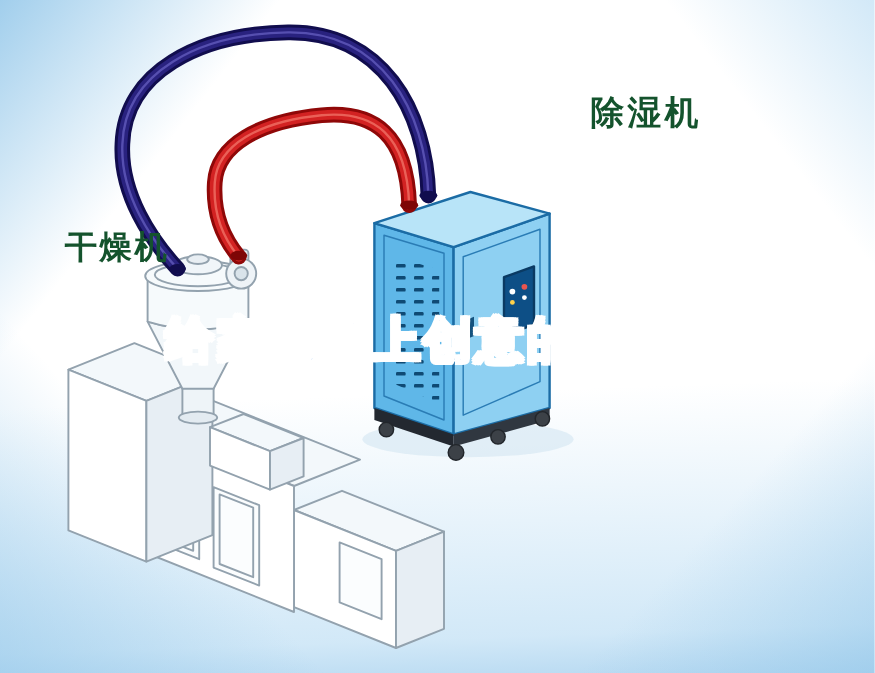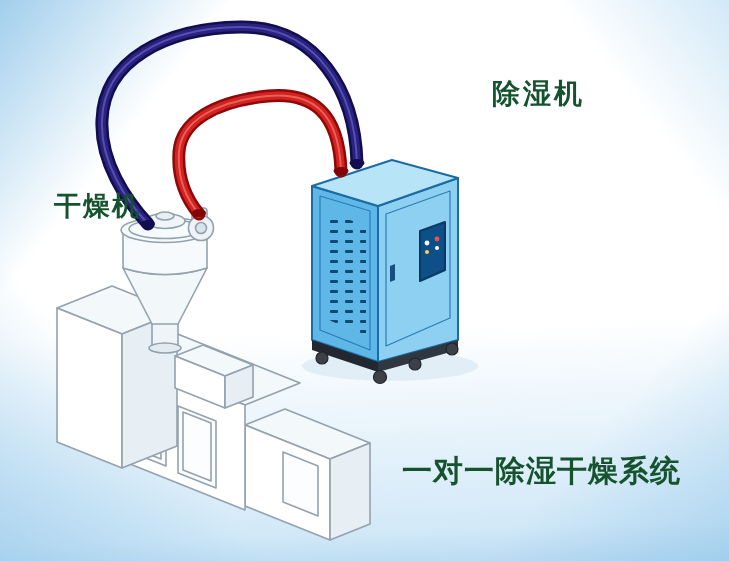--- a/index.html
+++ b/index.html
@@ -123,15 +123,15 @@
       <ellipse cx="341" cy="171" rx="7.5" ry="4" fill="#7e0606"></ellipse>
       <ellipse cx="148" cy="224" rx="7" ry="4" fill="#110d4e"></ellipse>
       <ellipse cx="199" cy="213" rx="7" ry="4" fill="#7e0606"></ellipse>
     </g>
   </svg>
 
   <div class="lbl lbl-cn" id="hopper-cn">干燥机</div>
 
   <div class="lbl lbl-cn" id="dehum-cn">除湿机</div>
 
+  <div class="watermark">给家电插上创意的翅膀</div>
 
-  <div class="lbl lbl-cn" id="sys-cn">一对一除湿干燥系统</div>
 </div>
 
 </body></html>

